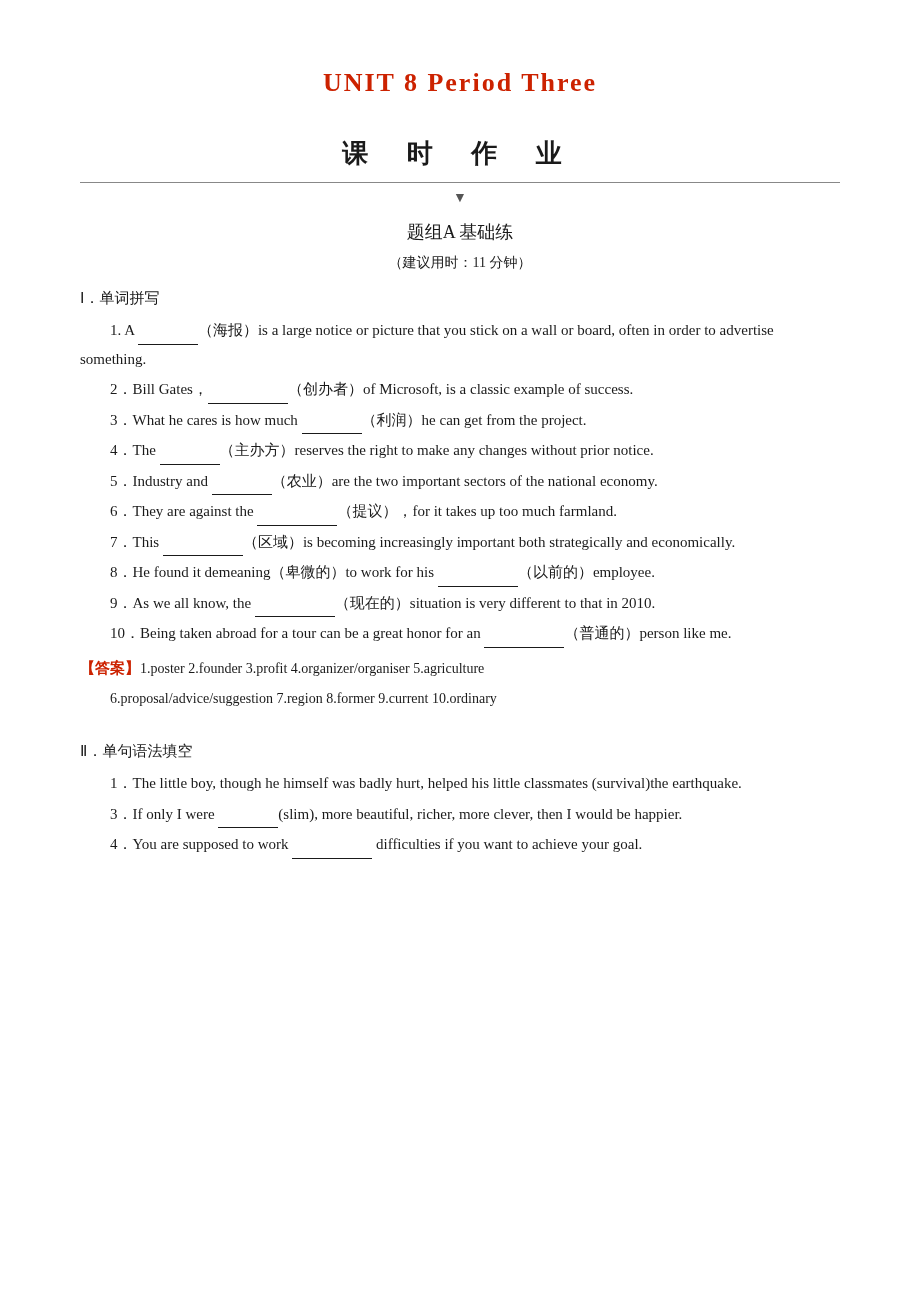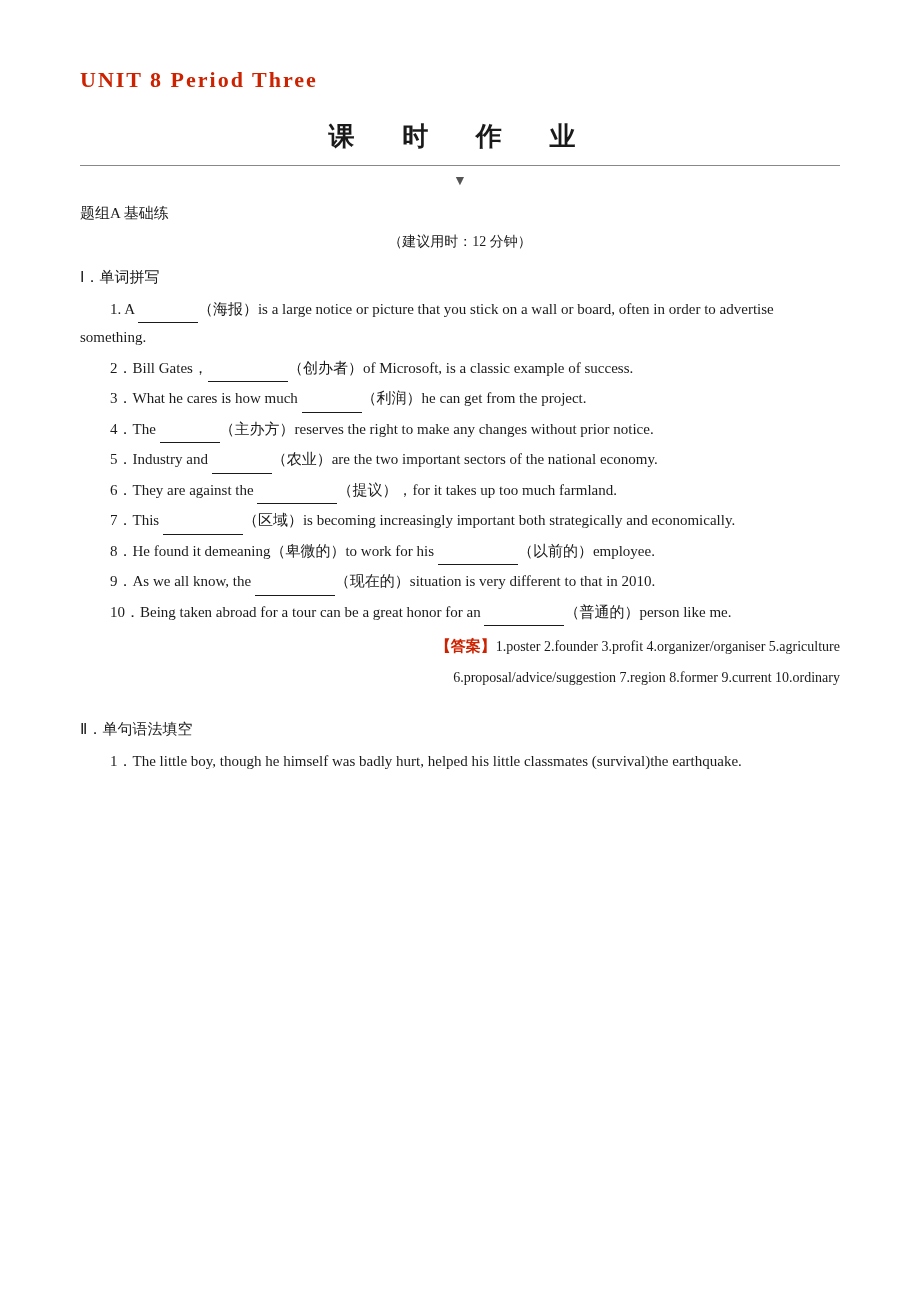--- a/index.html
+++ b/index.html
@@ -13,57 +13,59 @@
       font-family: "SimSun", "宋体", serif;
       font-size: 15px;
       color: #1a1a1a;
       width: 920px;
       min-height: 1302px;
       padding: 60px 80px 60px 80px;
       line-height: 1.8;
     }
 
     .main-title {
+      text-align: center;
       font-family: "Times New Roman", serif;
-      font-size: 22px;
+      font-size: 26px;
       font-weight: bold;
       color: #cc2200;
       letter-spacing: 2px;
-      margin-bottom: 15px;
+      margin-bottom: 24px;
     }
 
     .subtitle-wrapper {
       text-align: center;
       position: relative;
       margin-bottom: 4px;
     }
 
     .subtitle {
-      font-family: Liberation Mono, monospace;
+      font-family: Liberation Serif, serif;
       font-size: 26px;
       font-weight: bold;
       letter-spacing: 16px;
       color: #1a1a1a;
     }
 
     .divider-line {
       border: none;
       border-top: 1.5px solid #888;
       margin: 4px 0 2px 0;
     }
 
     .arrow-down {
       text-align: center;
       color: #555;
       font-size: 14px;
       margin-bottom: 6px;
     }
 
     .section-label {
-      font-size: 15px;
+      text-align: center;
+      font-size: 18px;
       color: #1a1a1a;
       margin-bottom: 2px;
     }
 
     .time-hint {
       text-align: center;
       font-size: 14px;
       color: #1a1a1a;
       margin-bottom: 10px;
     }
@@ -91,21 +93,20 @@
       vertical-align: bottom;
     }
 
     .blank-wide {
       min-width: 80px;
     }
 
     .answer-block {
       margin: 6px 0 6px 0;
       line-height: 1.9;
-      text-align: right;
     }
 
     .answer-label {
       color: #cc2200;
       font-weight: bold;
       font-family: "SimSun", serif;
     }
 
     .answer-bracket {
       color: #cc2200;
@@ -129,21 +130,21 @@
 
 <div class="subtitle-wrapper">
   <span class="subtitle">课 时 作 业</span>
 </div>
 
 <hr class="divider-line">
 
 <div class="arrow-down">▼</div>
 
 <div class="section-label">题组A  基础练</div>
-<div class="time-hint">（建议用时：12 分钟）</div>
+<div class="time-hint">（建议用时：11 分钟）</div>
 
 <div class="roman-section">
   <span>Ⅰ．单词拼写</span>
 </div>
 
 <p class="indent1">
   1. A <span class="blank"></span>（海报）is a large notice or picture that you stick on a wall or board, often in order to advertise something.
 </p>
 
 <p class="indent1">
@@ -194,16 +195,22 @@
 <div class="section-ii">
   <div class="roman-section">
     <span>Ⅱ．单句语法填空</span>
   </div>
 
   <p class="indent1">
     1．The little boy, though he himself was badly hurt, helped his little classmates (survival)the earthquake.
   </p>
 
 
-
+  <p class="indent1">
+    3．If only I were <span class="blank"></span>(slim), more beautiful, richer, more clever, then I would be happier.
+  </p>
+
+  <p class="indent1">
+    4．You are supposed to work <span class="blank blank-wide"></span> difficulties if you want to achieve your goal.
+  </p>
 
 
 </div>
 
 </body></html>

